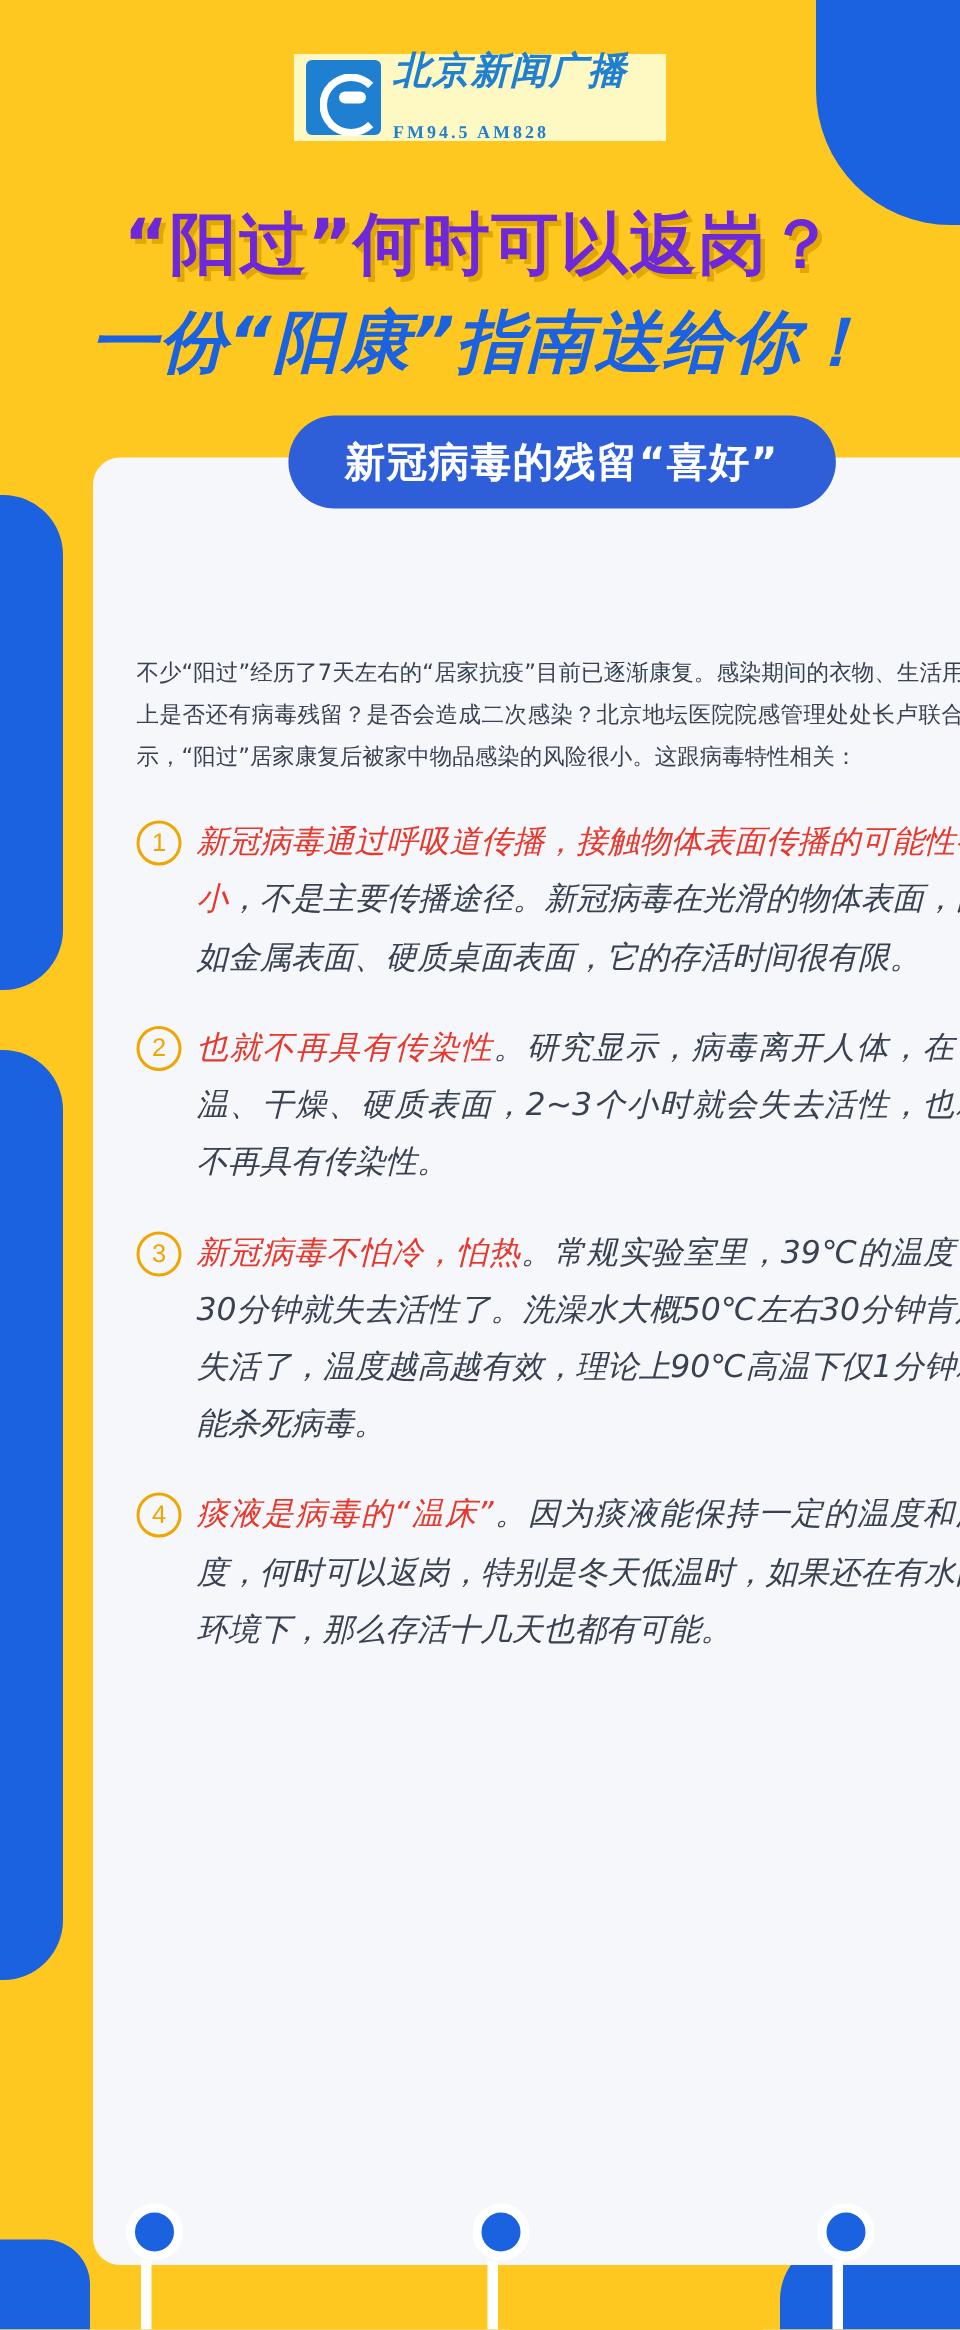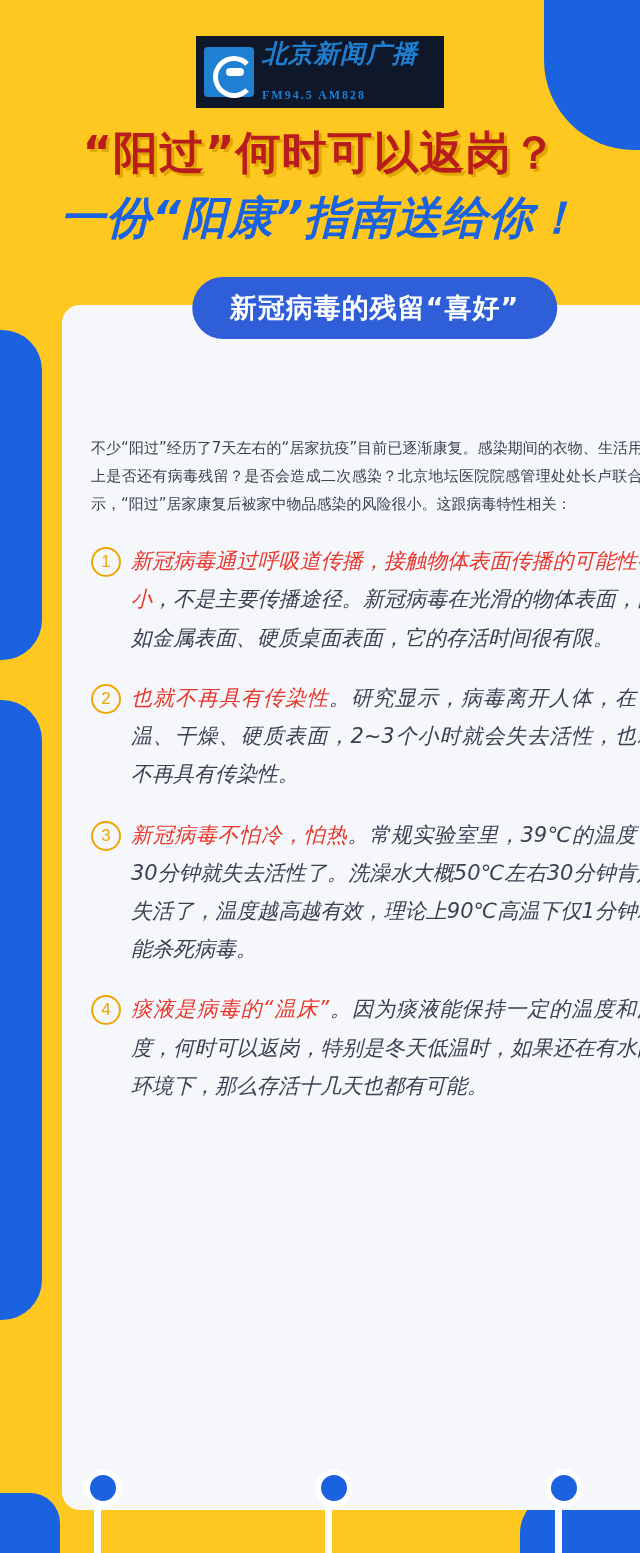--- a/index.html
+++ b/index.html
@@ -59,22 +59,22 @@
     width: 60px; height: 60px;
     background: #1b62e0;
     border-top-right-radius: 30px;
   }
 
   
   .logo-wrap {
     position: absolute;
     top: 36px; left: 50%;
     transform: translateX(-50%);
-    width: 248px; height: 72px;
-    background: #0f172a;
+    width: 248px; height: 58px;
+    background: #fef9c3;
     display: flex;
     align-items: center;
     padding: 4px 8px;
   }
   .logo-mark {
     width: 50px; height: 50px;
     flex: 0 0 50px;
     background: #1f7fd0;
     border-radius: 4px;
     position: relative;
@@ -126,21 +126,21 @@
     top: 120px; left: 0; width: 640px;
     text-align: center;
   }
   .headline div {
     font-family: "DejaVu Sans", sans-serif;
     font-size: 45px;
     font-weight: bold;
     line-height: 1.45;
     letter-spacing: 1px;
   }
-  .h-line1 { color: #b91c1c; text-shadow: 3px 3px 0 #e0a800; }
+  .h-line1 { color: #6d28d9; text-shadow: 3px 3px 0 #e0a800; margin-top: 10px; }
   .h-line2 { color: #1b62e0; font-style: italic; }
 
   
   .card {
     position: absolute;
     top: 305px; left: 48px;
     width: 625px; height: 1205px;
     background: #f5f7fa;
     border-radius: 18px;
     padding: 0 29px;

